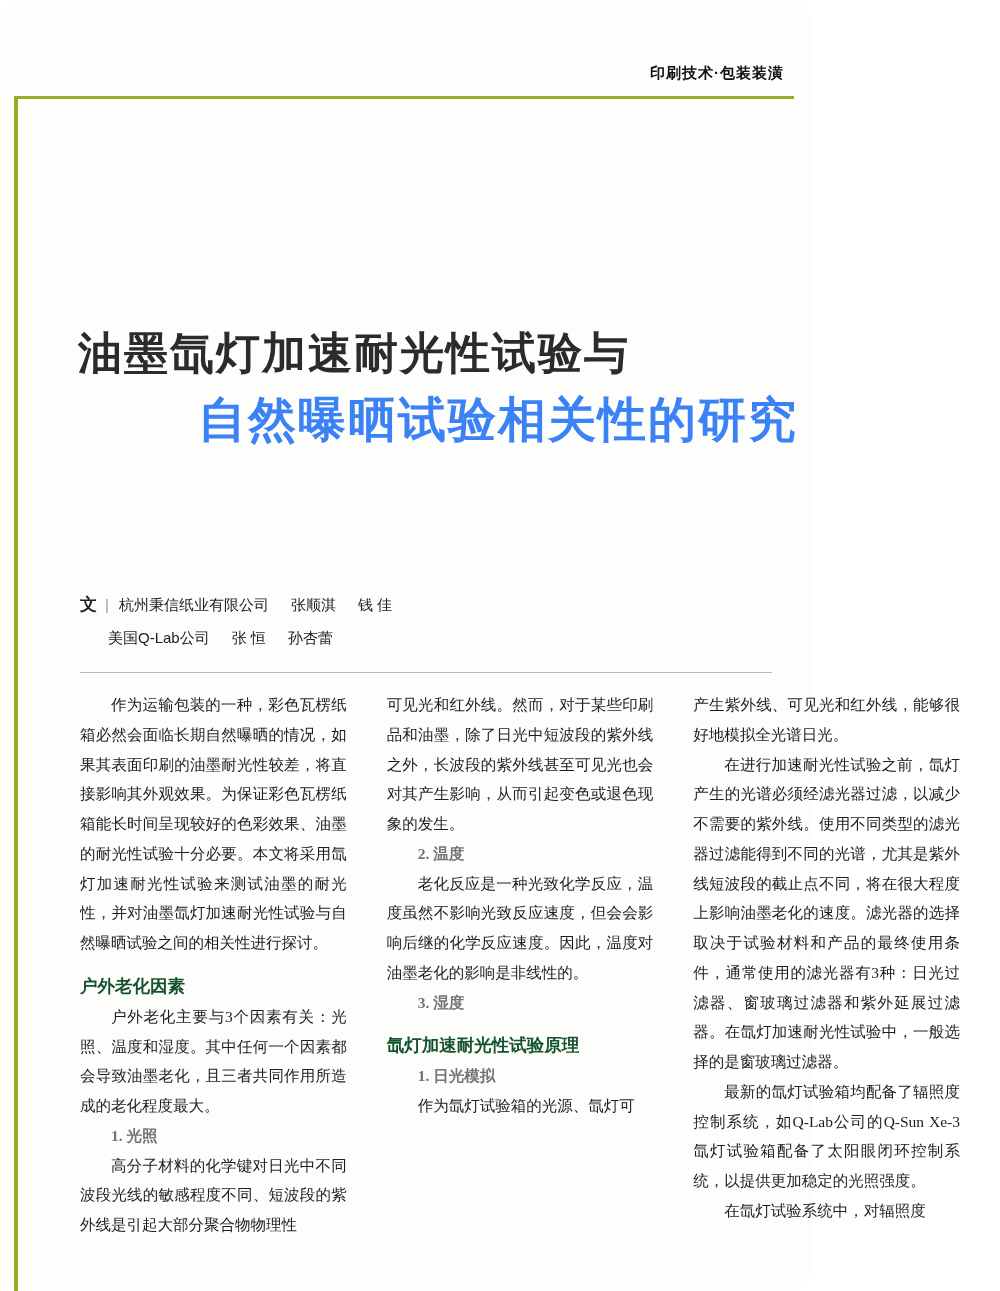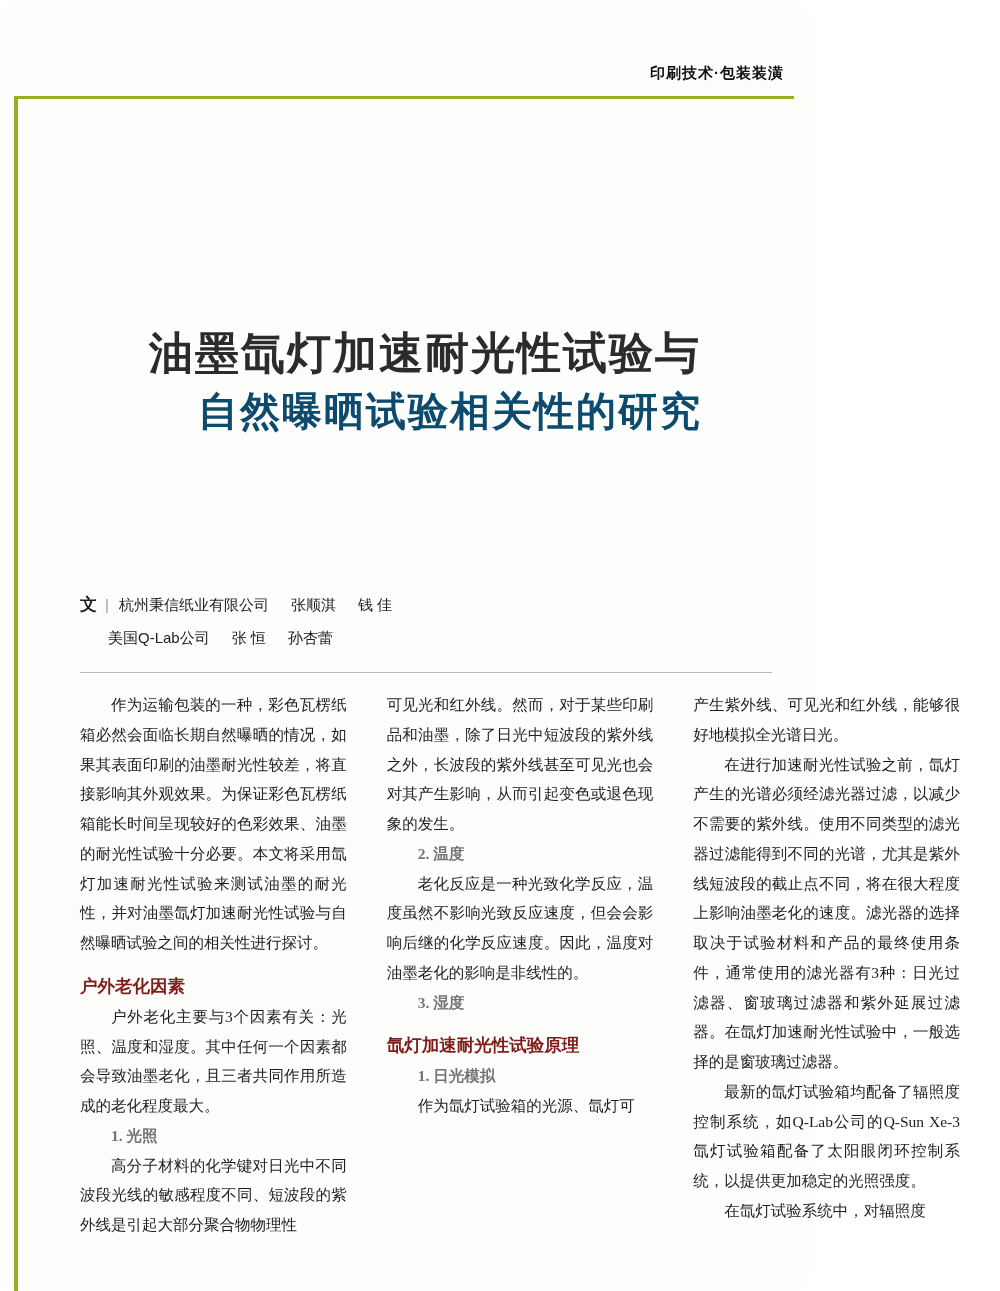--- a/index.html
+++ b/index.html
@@ -64,28 +64,27 @@
     top: 325px;
   }
   .title-line1 {
     font-family: "Liberation Sans", sans-serif;
     font-size: 44px;
     font-weight: bold;
     letter-spacing: 2px;
     color: #2b2b2b;
     line-height: 1.25;
     white-space: nowrap;
-    text-align: center;
   }
   .title-line2 {
-    font-family: Liberation Mono, monospace;
-    font-size: 40px;
+    font-family: Liberation Sans, sans-serif;
+    font-size: 48px;
     font-weight: bold;
     letter-spacing: 2px;
-    color: #0c4a6e;
+    color: #3b82f6;
     line-height: 1.25;
     margin-top: 10px;
     margin-left: 120px;
     white-space: nowrap;
   }
   
   .byline {
     position: absolute;
     left: 80px;
     right: 40px;
@@ -143,21 +142,21 @@
     margin: 0;
     text-indent: 2em;
   }
   .col p.noindent {
     text-indent: 0;
   }
   .sec-head {
     font-family: "Liberation Sans", sans-serif;
     font-weight: bold;
     font-size: 17.5px;
-    color: #7f1d1d;
+    color: #14532d;
     margin: 14px 0 2px 0;
     line-height: 1.6;
     text-indent: 0;
   }
   .sub-head {
     font-weight: bold;
     font-size: 15.5px;
     color: #737373;
     text-indent: 2em;
     line-height: 1.92;

